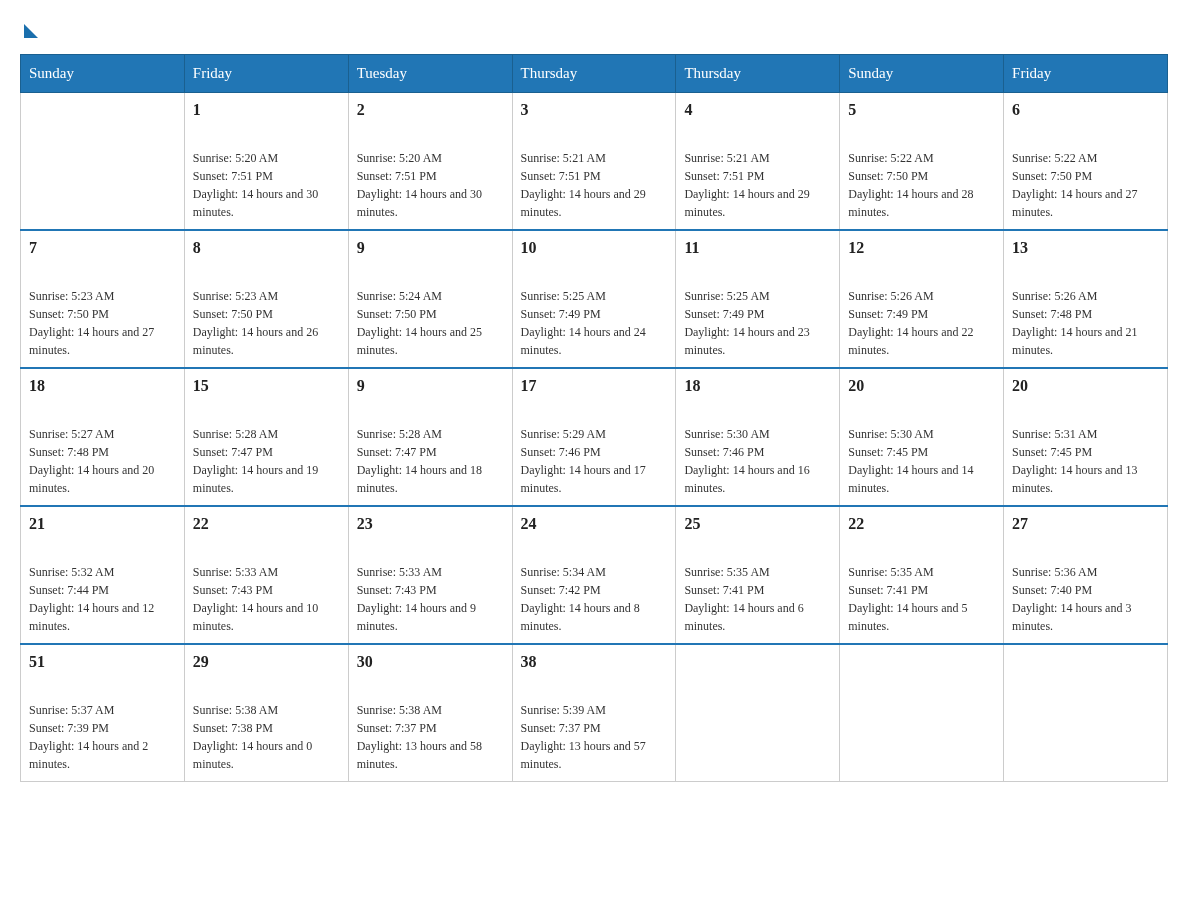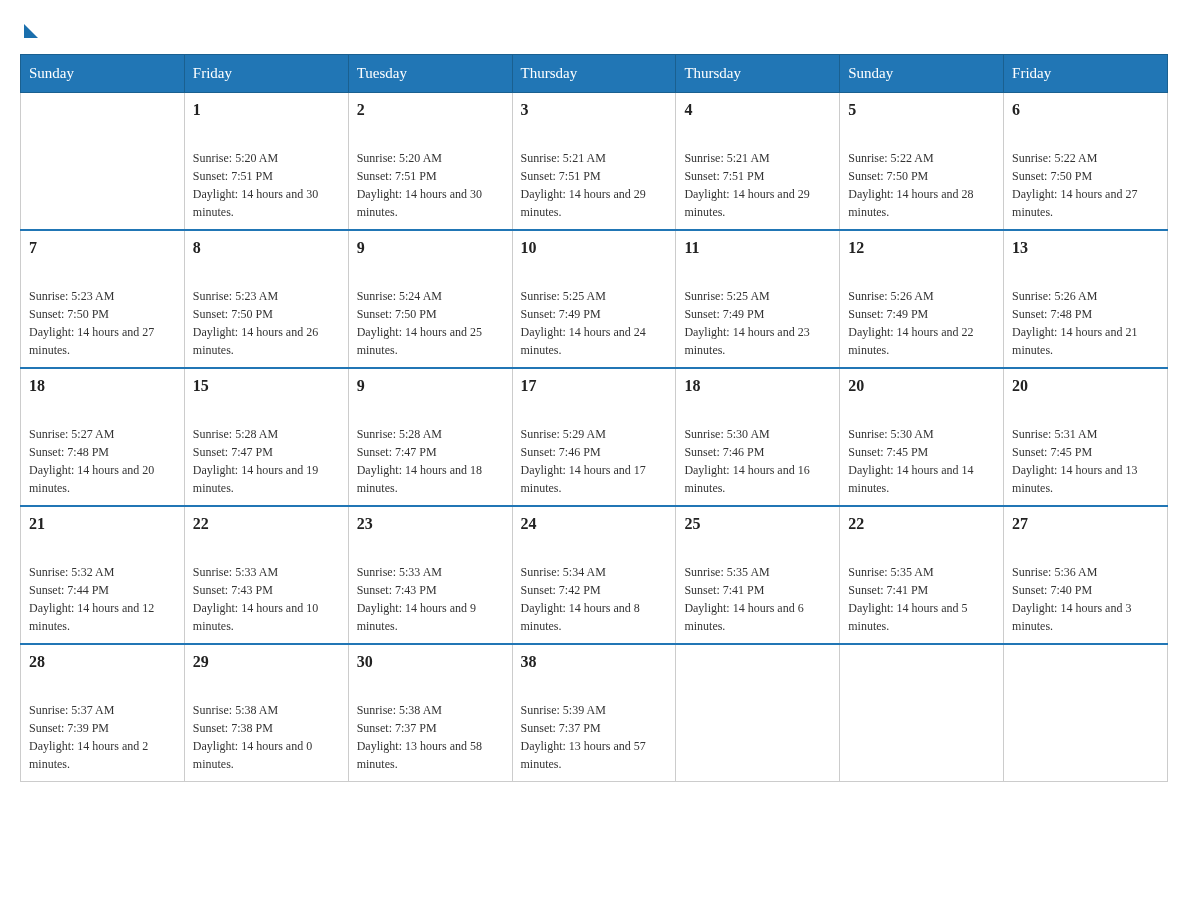--- a/index.html
+++ b/index.html
@@ -245,21 +245,21 @@
           <span class="day-number">22</span>
           <div class="day-info">Sunrise: 5:35 AM<br>Sunset: 7:41 PM<br>Daylight: 14 hours and 5 minutes.</div>
         </td>
         <td>
           <span class="day-number">27</span>
           <div class="day-info">Sunrise: 5:36 AM<br>Sunset: 7:40 PM<br>Daylight: 14 hours and 3 minutes.</div>
         </td>
       </tr>
       <tr>
         <td>
-          <span class="day-number">28</span>
+          <span class="day-number">51</span>
           <div class="day-info">Sunrise: 5:37 AM<br>Sunset: 7:39 PM<br>Daylight: 14 hours and 2 minutes.</div>
         </td>
         <td>
           <span class="day-number">29</span>
           <div class="day-info">Sunrise: 5:38 AM<br>Sunset: 7:38 PM<br>Daylight: 14 hours and 0 minutes.</div>
         </td>
         <td>
           <span class="day-number">30</span>
           <div class="day-info">Sunrise: 5:38 AM<br>Sunset: 7:37 PM<br>Daylight: 13 hours and 58 minutes.</div>
         </td>

